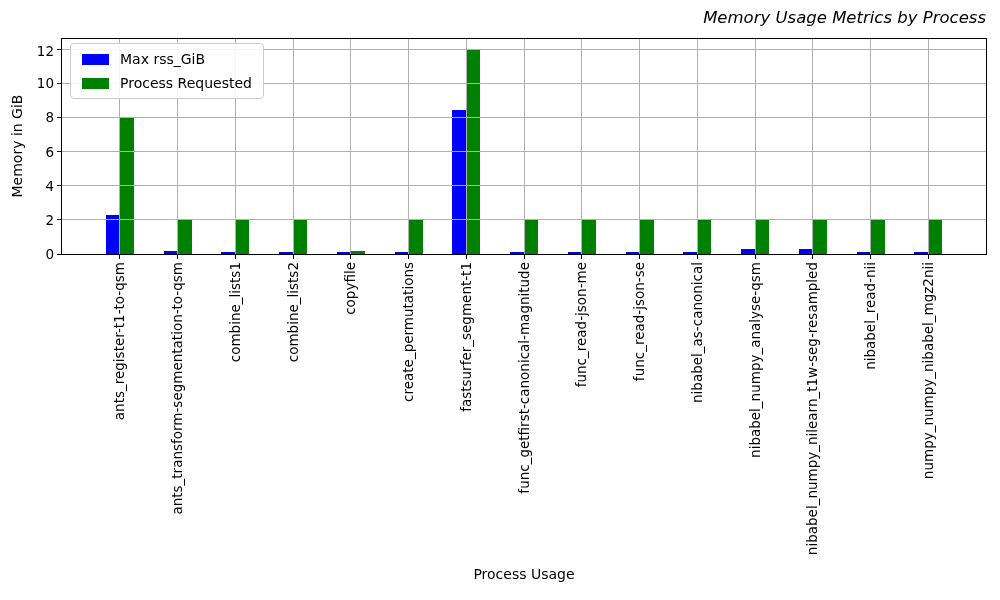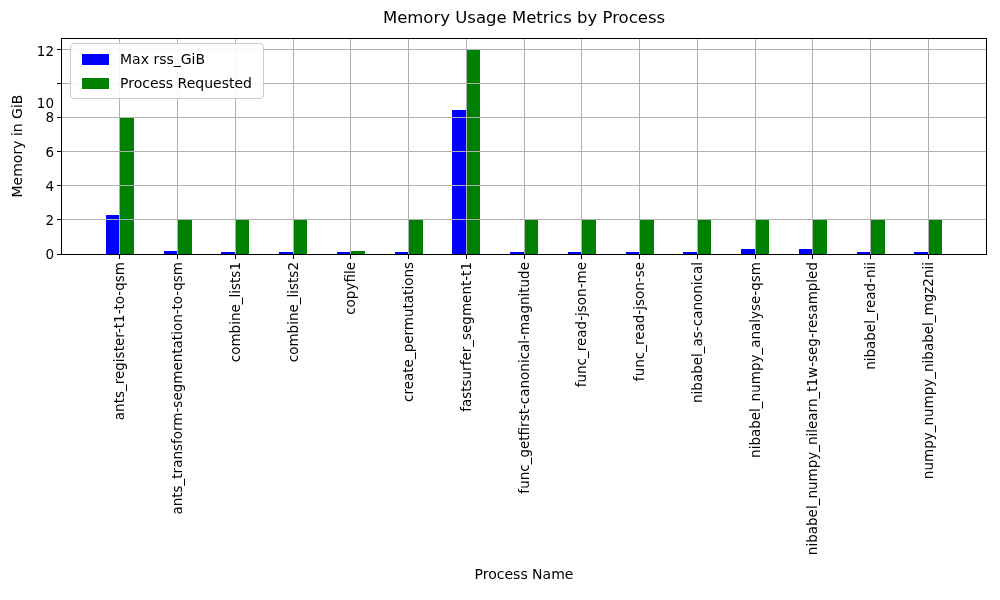--- a/index.html
+++ b/index.html
@@ -8,22 +8,23 @@
     width: 1000px;
     height: 600px;
     background: #ffffff;
     font-family: "DejaVu Sans", sans-serif;
     color: #000000;
     overflow: hidden;
   }
   .title {
     position: absolute;
     left: 62px; top: 8px; width: 924px;
-    text-align: center;
+    text-align: right;
     font-size: 16.5px;
+    font-style: italic;
   }
   .ylabel {
     position: absolute;
     left: 17px; top: 146px;
     transform: translate(-50%, -50%) rotate(-90deg);
     white-space: nowrap;
     font-size: 14px;
   }
   .xlabel {
     position: absolute;
@@ -77,21 +78,21 @@
   .li { display: flex; align-items: center; gap: 11px; }
   .sw { display: inline-block; width: 27px; height: 11px; }
   .lt { font-size: 14px; white-space: nowrap; }
 </style>
 </head>
 <body>
 
 <div id="chart">
   <div class="title">Memory Usage Metrics by Process</div>
   <div class="ylabel">Memory in GiB</div>
-  <div class="xlabel">Process Name</div>
+  <div class="xlabel">Process Usage</div>
 
   <div id="plot">
     <div id="bars">
         <div class="bar" style="left: 43.75px; width: 14px; top: 175.754px; height: 39.246px; background: rgb(0, 0, 255);"></div>
         <div class="bar" style="left: 57.75px; width: 14px; top: 78.4921px; height: 136.508px; background: rgb(0, 128, 0);"></div>
         <div class="bar" style="left: 101.5px; width: 14px; top: 211.587px; height: 3.4127px; background: rgb(0, 0, 255);"></div>
         <div class="bar" style="left: 115.5px; width: 14px; top: 180.873px; height: 34.127px; background: rgb(0, 128, 0);"></div>
         <div class="bar" style="left: 159.25px; width: 14px; top: 212.782px; height: 2.21825px; background: rgb(0, 0, 255);"></div>
         <div class="bar" style="left: 173.25px; width: 14px; top: 180.873px; height: 34.127px; background: rgb(0, 128, 0);"></div>
         <div class="bar" style="left: 217px; width: 14px; top: 212.782px; height: 2.21825px; background: rgb(0, 0, 255);"></div>
@@ -157,21 +158,21 @@
     <div class="yt" style="top: 245px;">0</div>
     <div class="ytickmark" style="left: 57px; top: 219.373px;"></div>
     <div class="yt" style="top: 210.873px;">2</div>
     <div class="ytickmark" style="left: 57px; top: 185.246px;"></div>
     <div class="yt" style="top: 176.746px;">4</div>
     <div class="ytickmark" style="left: 57px; top: 151.119px;"></div>
     <div class="yt" style="top: 142.619px;">6</div>
     <div class="ytickmark" style="left: 57px; top: 116.992px;"></div>
     <div class="yt" style="top: 108.492px;">8</div>
     <div class="ytickmark" style="left: 57px; top: 82.8651px;"></div>
-    <div class="yt" style="top: 74.3651px; margin-top: 20px;">10</div>
+    <div class="yt" style="top: 74.3651px;">10</div>
     <div class="ytickmark" style="left: 57px; top: 48.7381px;"></div>
     <div class="yt" style="top: 42px;">12</div>
     <div class="xtickmark" style="left: 119.25px;"></div>
     <div class="xt" style="left: 111.25px;">ants_register-t1-to-qsm</div>
     <div class="xtickmark" style="left: 177px;"></div>
     <div class="xt" style="left: 169px;">ants_transform-segmentation-to-qsm</div>
     <div class="xtickmark" style="left: 234.75px;"></div>
     <div class="xt" style="left: 226.75px;">combine_lists1</div>
     <div class="xtickmark" style="left: 292.5px;"></div>
     <div class="xt" style="left: 284.5px;">combine_lists2</div>

